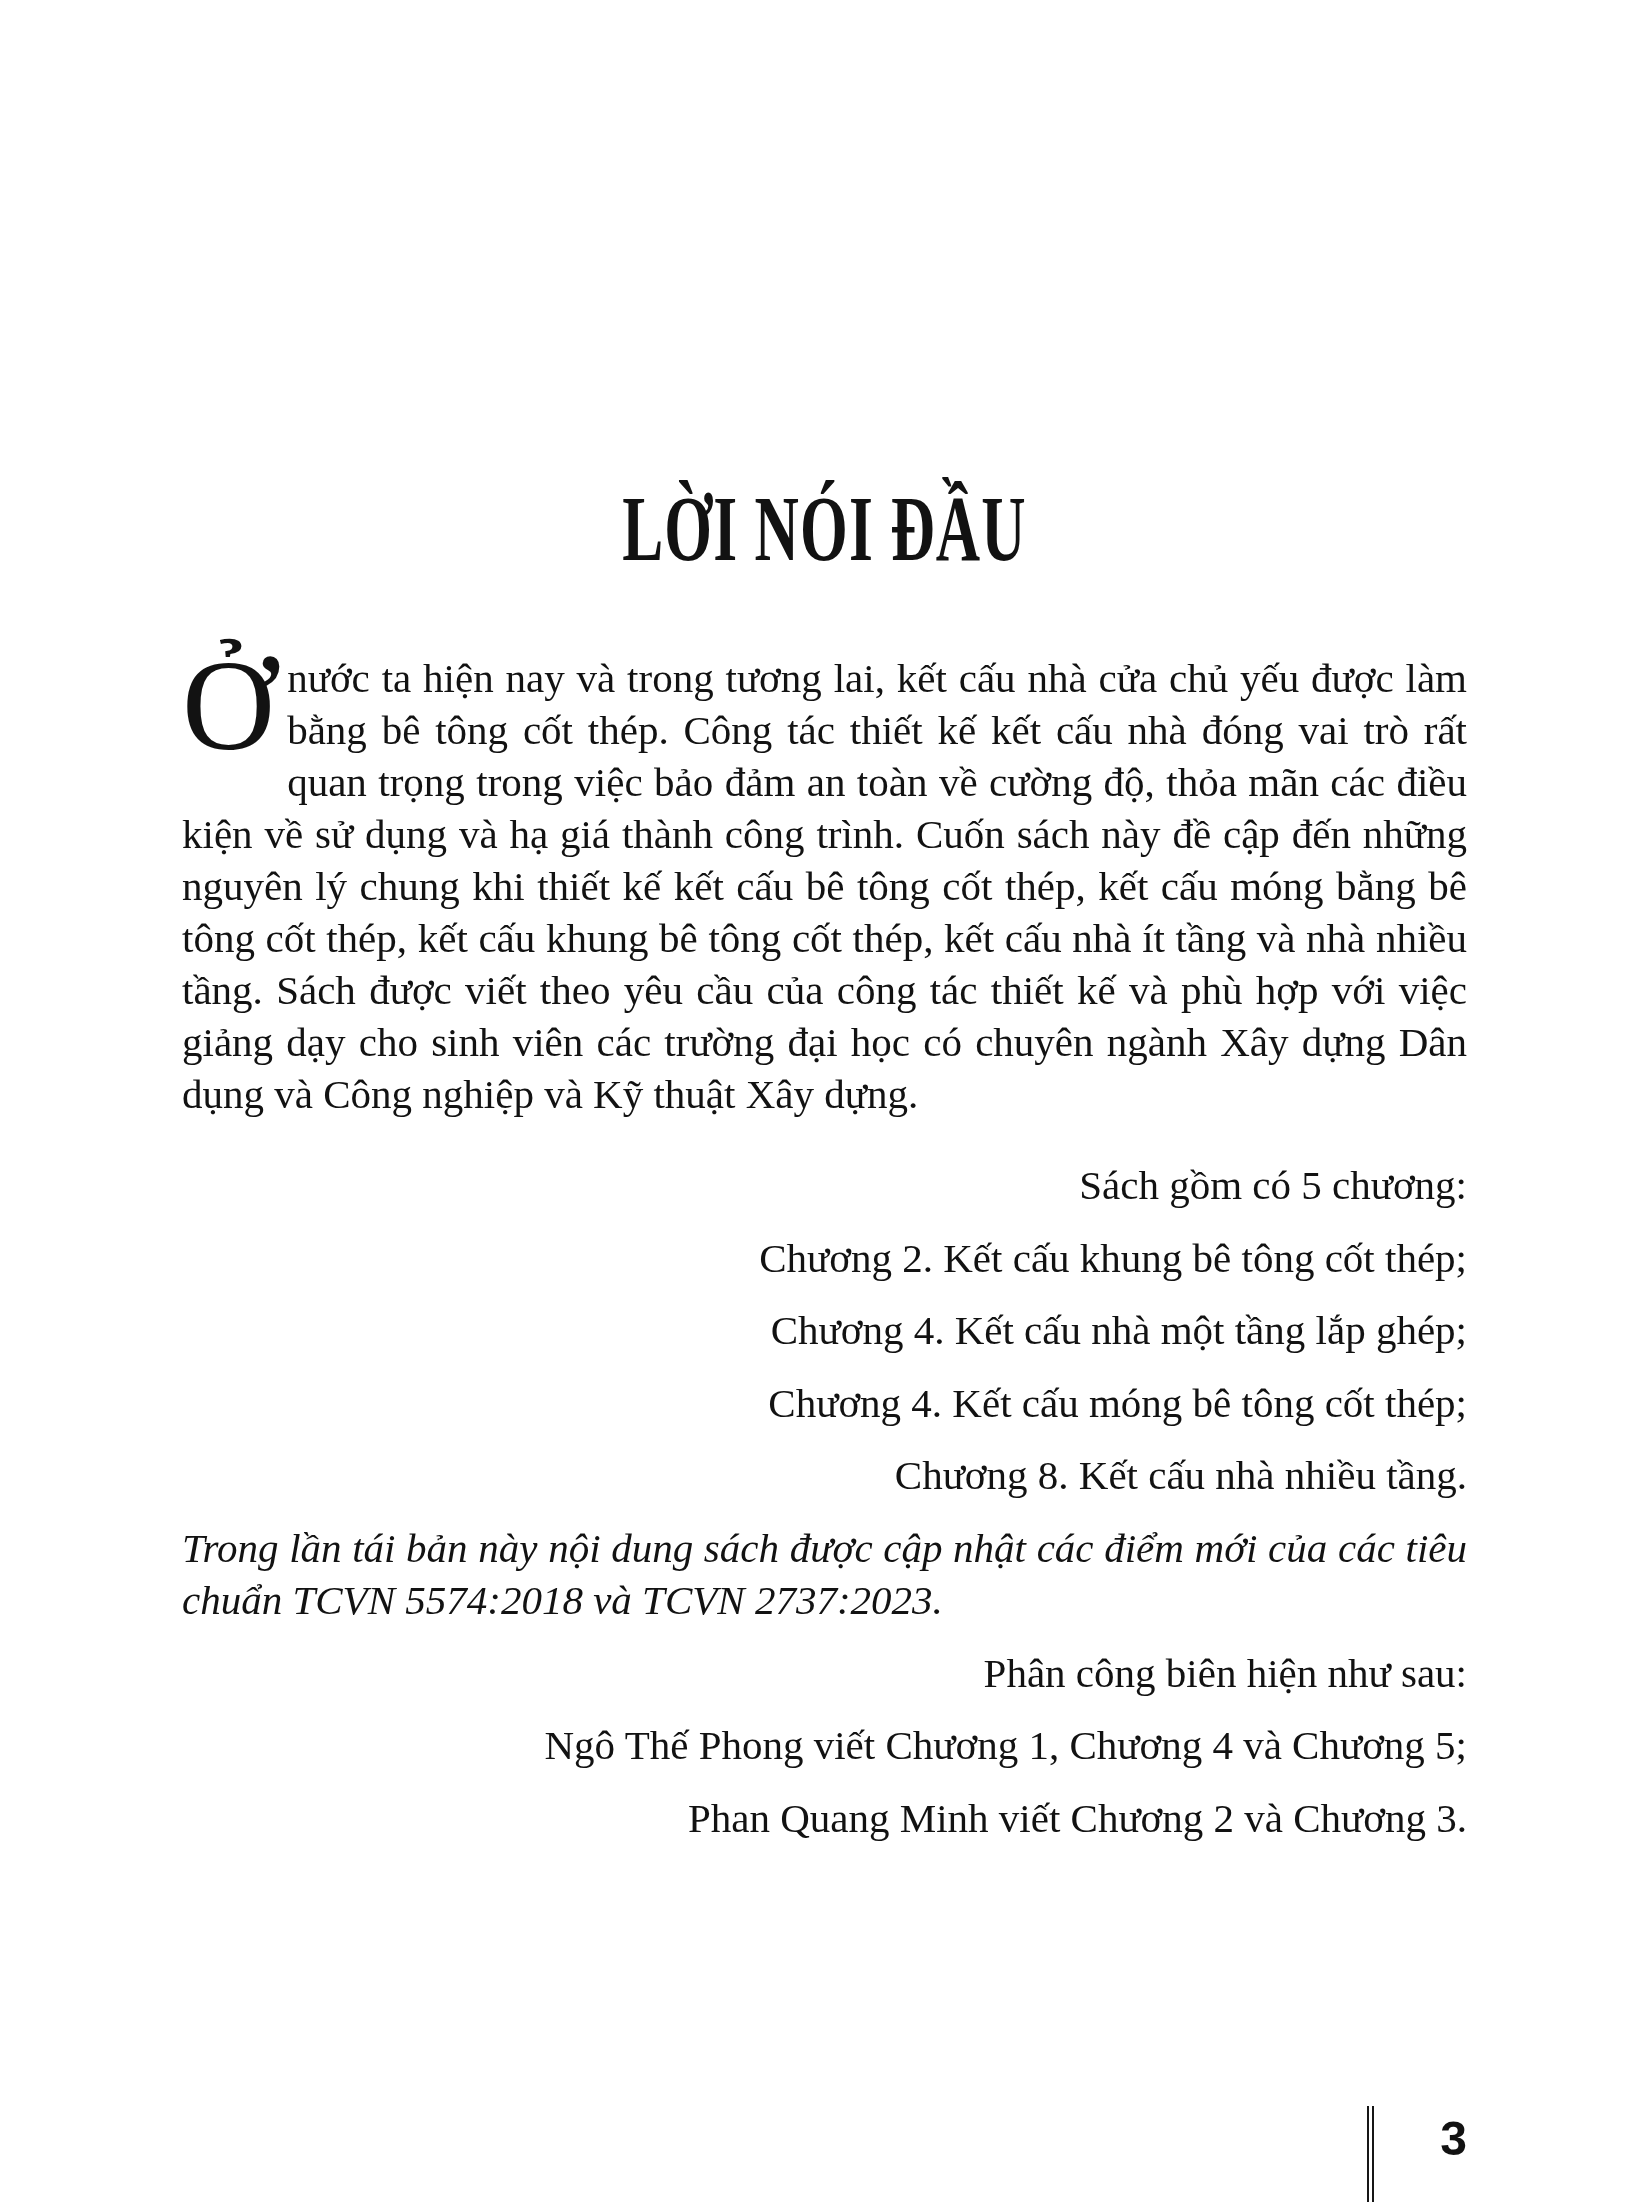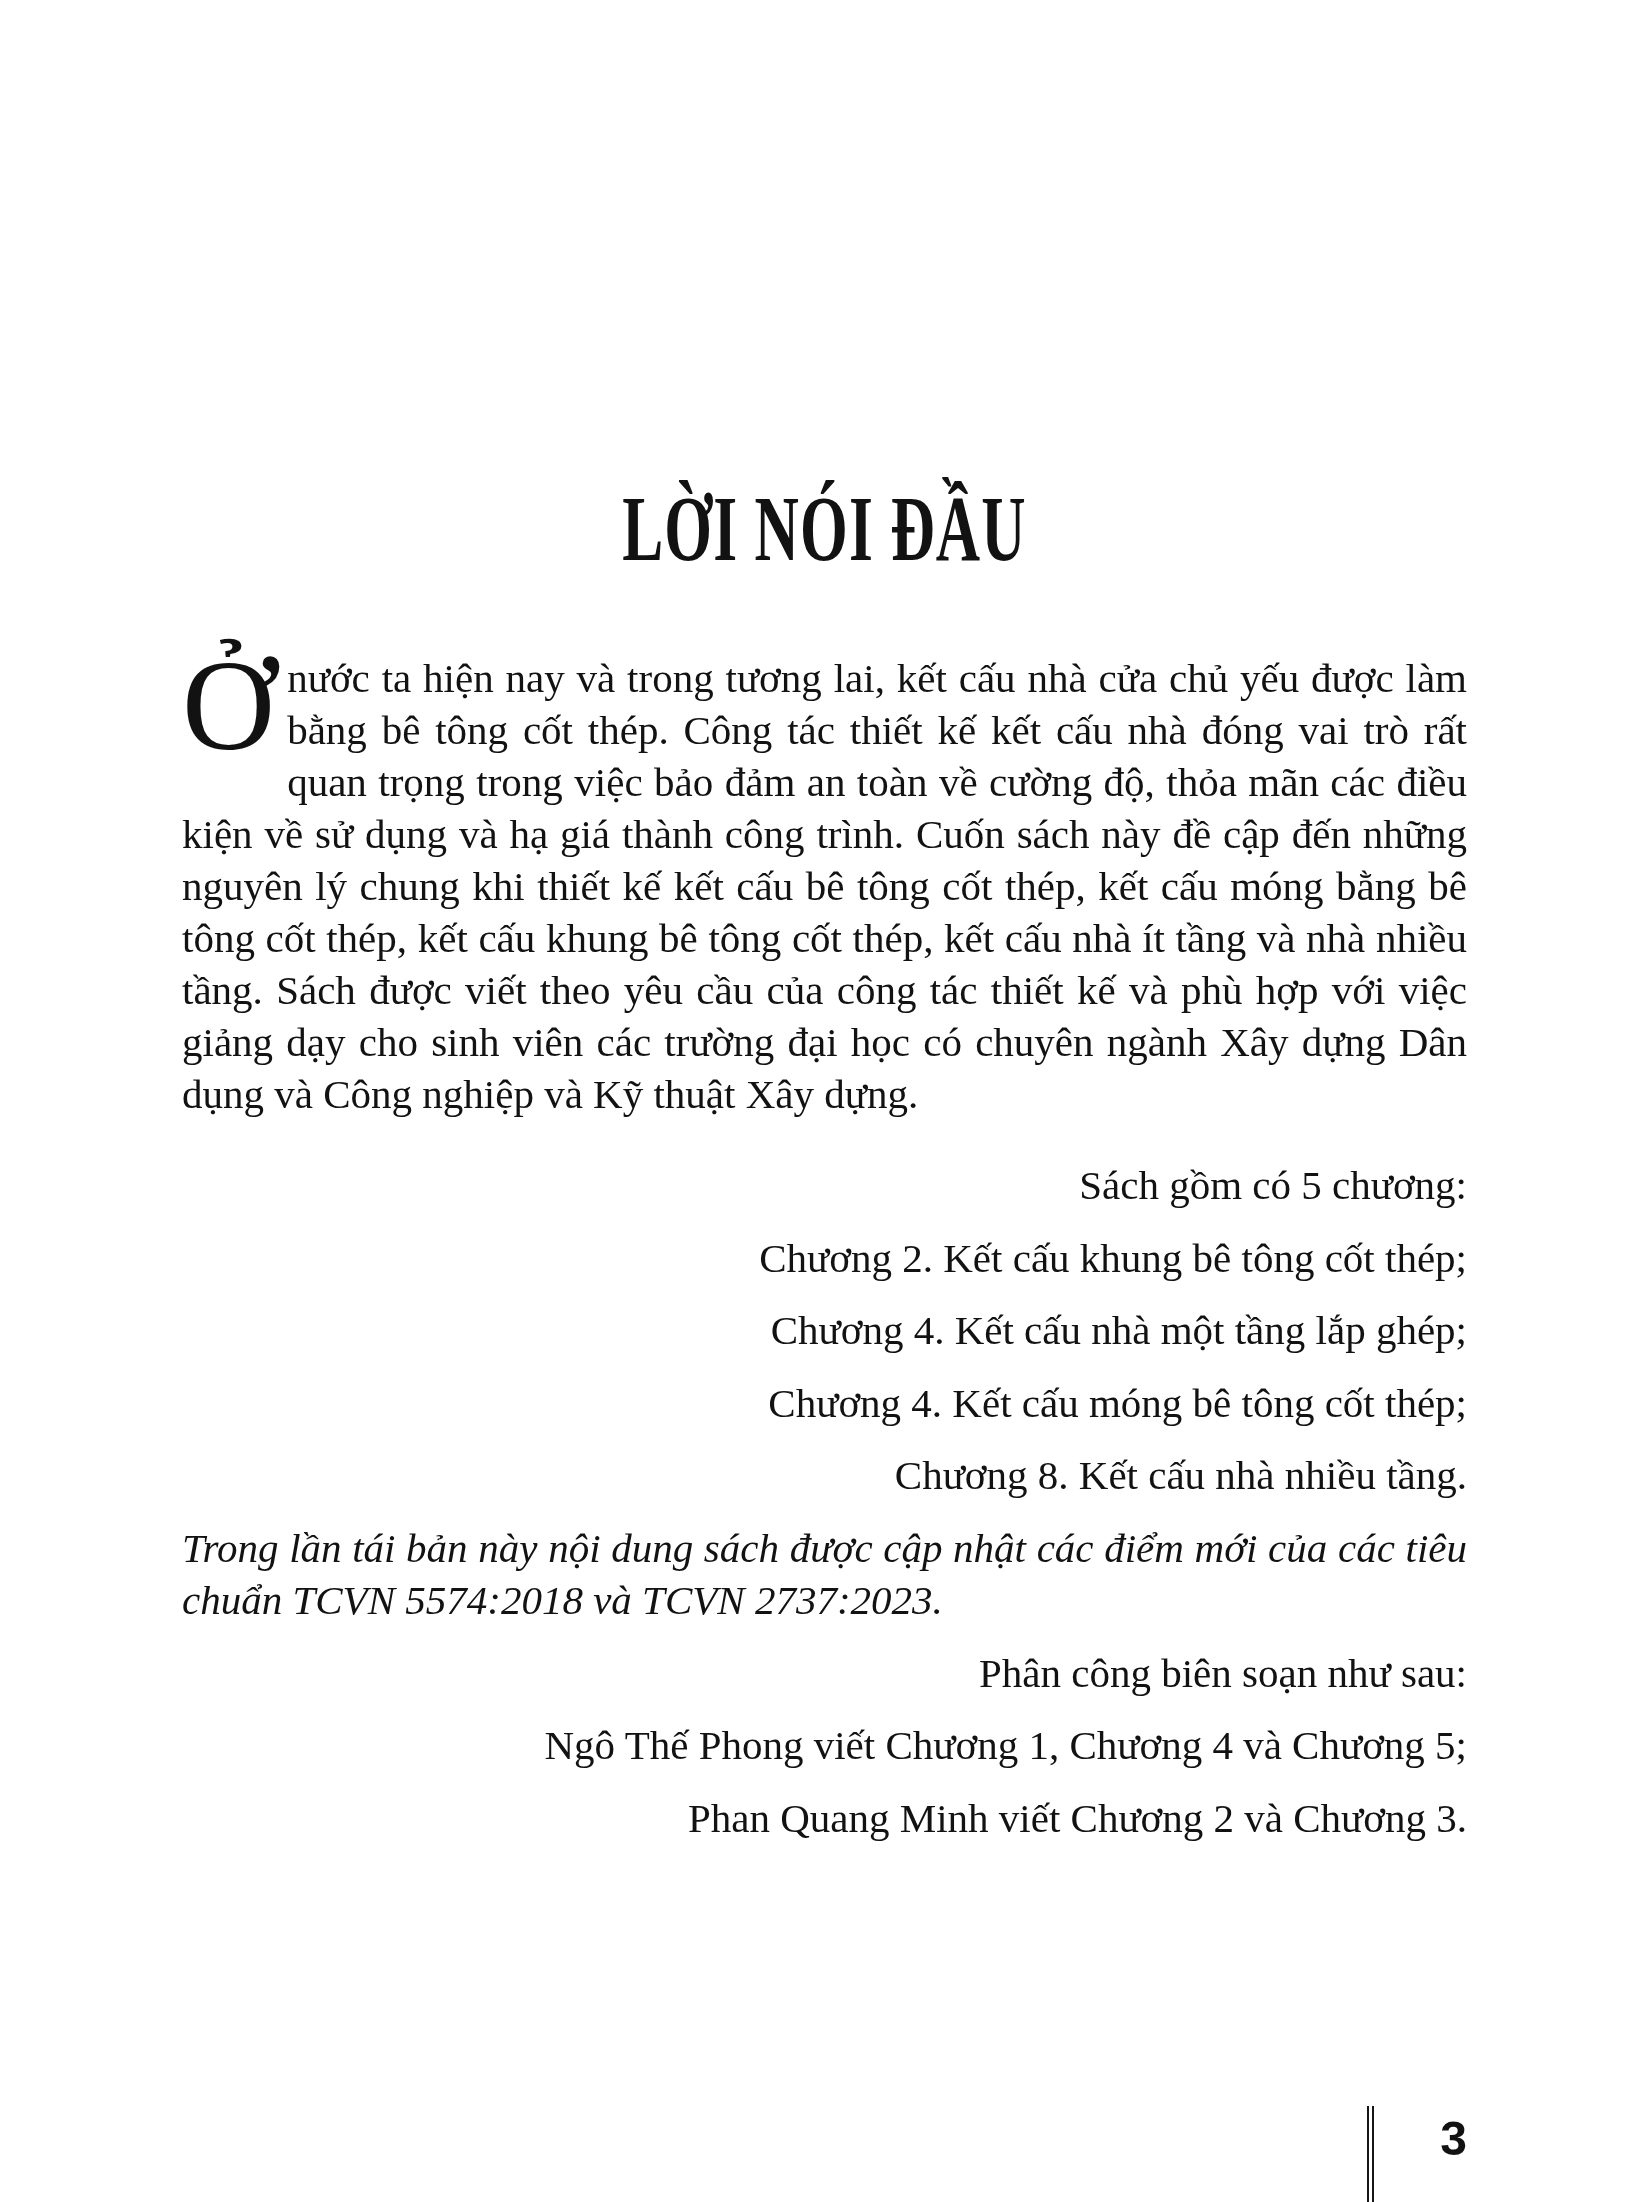--- a/index.html
+++ b/index.html
@@ -93,21 +93,21 @@
 
     <p>Sách gồm có 5 chương:</p>
 
     <p>Chương 2. Kết cấu khung bê tông cốt thép;</p>
     <p>Chương 4. Kết cấu nhà một tầng lắp ghép;</p>
     <p>Chương 4. Kết cấu móng bê tông cốt thép;</p>
     <p>Chương 8. Kết cấu nhà nhiều tầng.</p>
 
     <p class="justified">Trong lần tái bản này nội dung sách được cập nhật các điểm mới của các tiêu chuẩn TCVN 5574:2018 và TCVN 2737:2023.</p>
 
-    <p>Phân công biên soạn như sau:</p>
+    <p>Phân công biên hiện như sau:</p>
 
     <p>Ngô Thế Phong viết Chương 1, Chương 4 và Chương 5;</p>
     <p>Phan Quang Minh viết Chương 2 và Chương 3.</p>
 
   </div>
 
   <div class="footer-rule"></div>
   <div class="page-number">3</div>
 </div>
 

